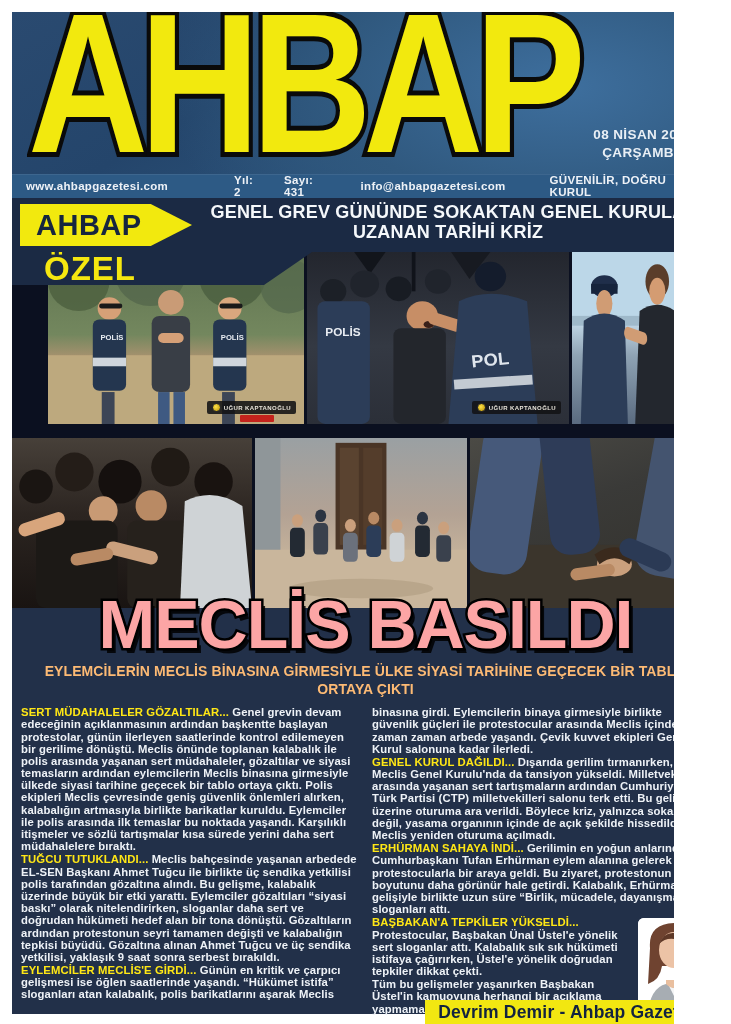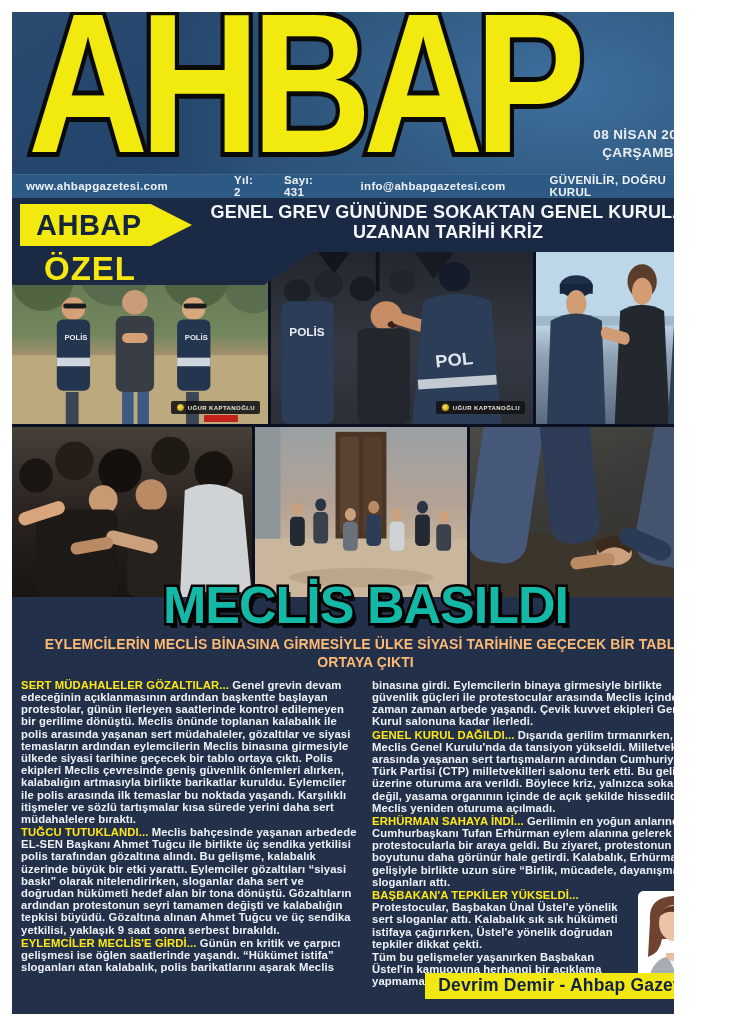--- a/index.html
+++ b/index.html
@@ -35,39 +35,39 @@
   .brand-badge span { font-size:29px; font-weight:900; color:#16253f; letter-spacing:0.5px; }
   .banner-headline { position:absolute; left:196px; top:4px; width:480px; text-align:center;
     color:#f5f8fb; font-size:18px; font-weight:800; line-height:1.12; letter-spacing:0.2px; }
   .ozel-band { position:absolute; left:0; top:54px; width:300px; height:33px; background:#1b2a44;
     clip-path:polygon(0 0, 100% 0, 84% 100%, 0 100%); display:flex; align-items:center; }
   .ozel-band span { font-size:33px; font-weight:900; color:#f6e710; letter-spacing:1px; margin-left:32px; }
 
   
   .montage { position:relative; width:707px; background:#0b1020; z-index:1; }
   .prow { display:flex; gap:3px; }
-  .prow1 { height:172px; margin-bottom:3px; }
+  .prow1 { height:172px; margin-bottom:14px;padding-left:36px; }
   .prow2 { height:170px; }
   .photo { position:relative; overflow:hidden; }
   .photo svg { position:absolute; inset:0; width:100%; height:100%; }
   .p1 { width:256px; background:linear-gradient(180deg,#5f7350 0%,#73875e 48%,#a2916d 60%,#bda97e 100%); }
   .p2 { width:262px; background:linear-gradient(180deg,#23262e 0%,#343943 55%,#2b2f38 100%); }
   .p3 { flex:1; background:linear-gradient(180deg,#b9d5e7 0%,#c9dfee 38%,#8fa3b4 60%,#5a6b80 100%); }
   .p4 { width:240px; background:linear-gradient(180deg,#474039 0%,#2c2521 45%,#191412 100%); }
   .p5 { width:212px; background:linear-gradient(180deg,#9aa0a3 0%,#b3a294 45%,#c9b69c 75%,#bba98f 100%); }
   .p6 { flex:1; background:linear-gradient(160deg,#4b4a45 0%,#3a3a38 40%,#32302a 100%); }
   .wm { position:absolute; right:8px; bottom:10px; display:flex; align-items:center; gap:3px;
     background:rgba(18,18,20,.88); border-radius:2px; padding:2px 5px; z-index:3; }
   .wm-dot { width:9px; height:9px; border-radius:50%; background:radial-gradient(circle at 40% 40%, #ffe24a 0%, #caa514 70%, #6e5a0a 100%); border:1px solid #2c2c2c; }
   .wm-text { font-size:6px; font-weight:700; color:#e8e4da; letter-spacing:0.4px; white-space:nowrap; }
   .wm-red { position:absolute; right:30px; bottom:2px; width:34px; height:7px; background:#c4231c; border-radius:1px; z-index:3; }
 
   
   .main-headline { position:relative; z-index:7; margin-top:-18px; text-align:center;
-    font-size:52px; line-height:1.02; font-weight:900; color:#14b8a6; letter-spacing:-1px;
+    font-size:68px; line-height:1.02; font-weight:900; color:#fca5a5; letter-spacing:-1px;
     -webkit-text-stroke:5px #000; paint-order:stroke fill;
     text-shadow:4px 5px 0 rgba(0,0,0,.85); white-space:nowrap; }
   .sub-headline { margin:4px auto 0; max-width:690px; text-align:center;
     font-size:14px; font-weight:800; line-height:1.28; color:#fdba74; letter-spacing:0.1px; }
 
   
   .article { position:relative; display:flex; gap:13px; padding:7px 9px 0 9px;
     font-size:11.3px; font-weight:600; line-height:1.08; color:#eef2f7; letter-spacing:0.1px; }
   .col { flex:1; }
   .lead { color:#ffe715; font-weight:800; }

